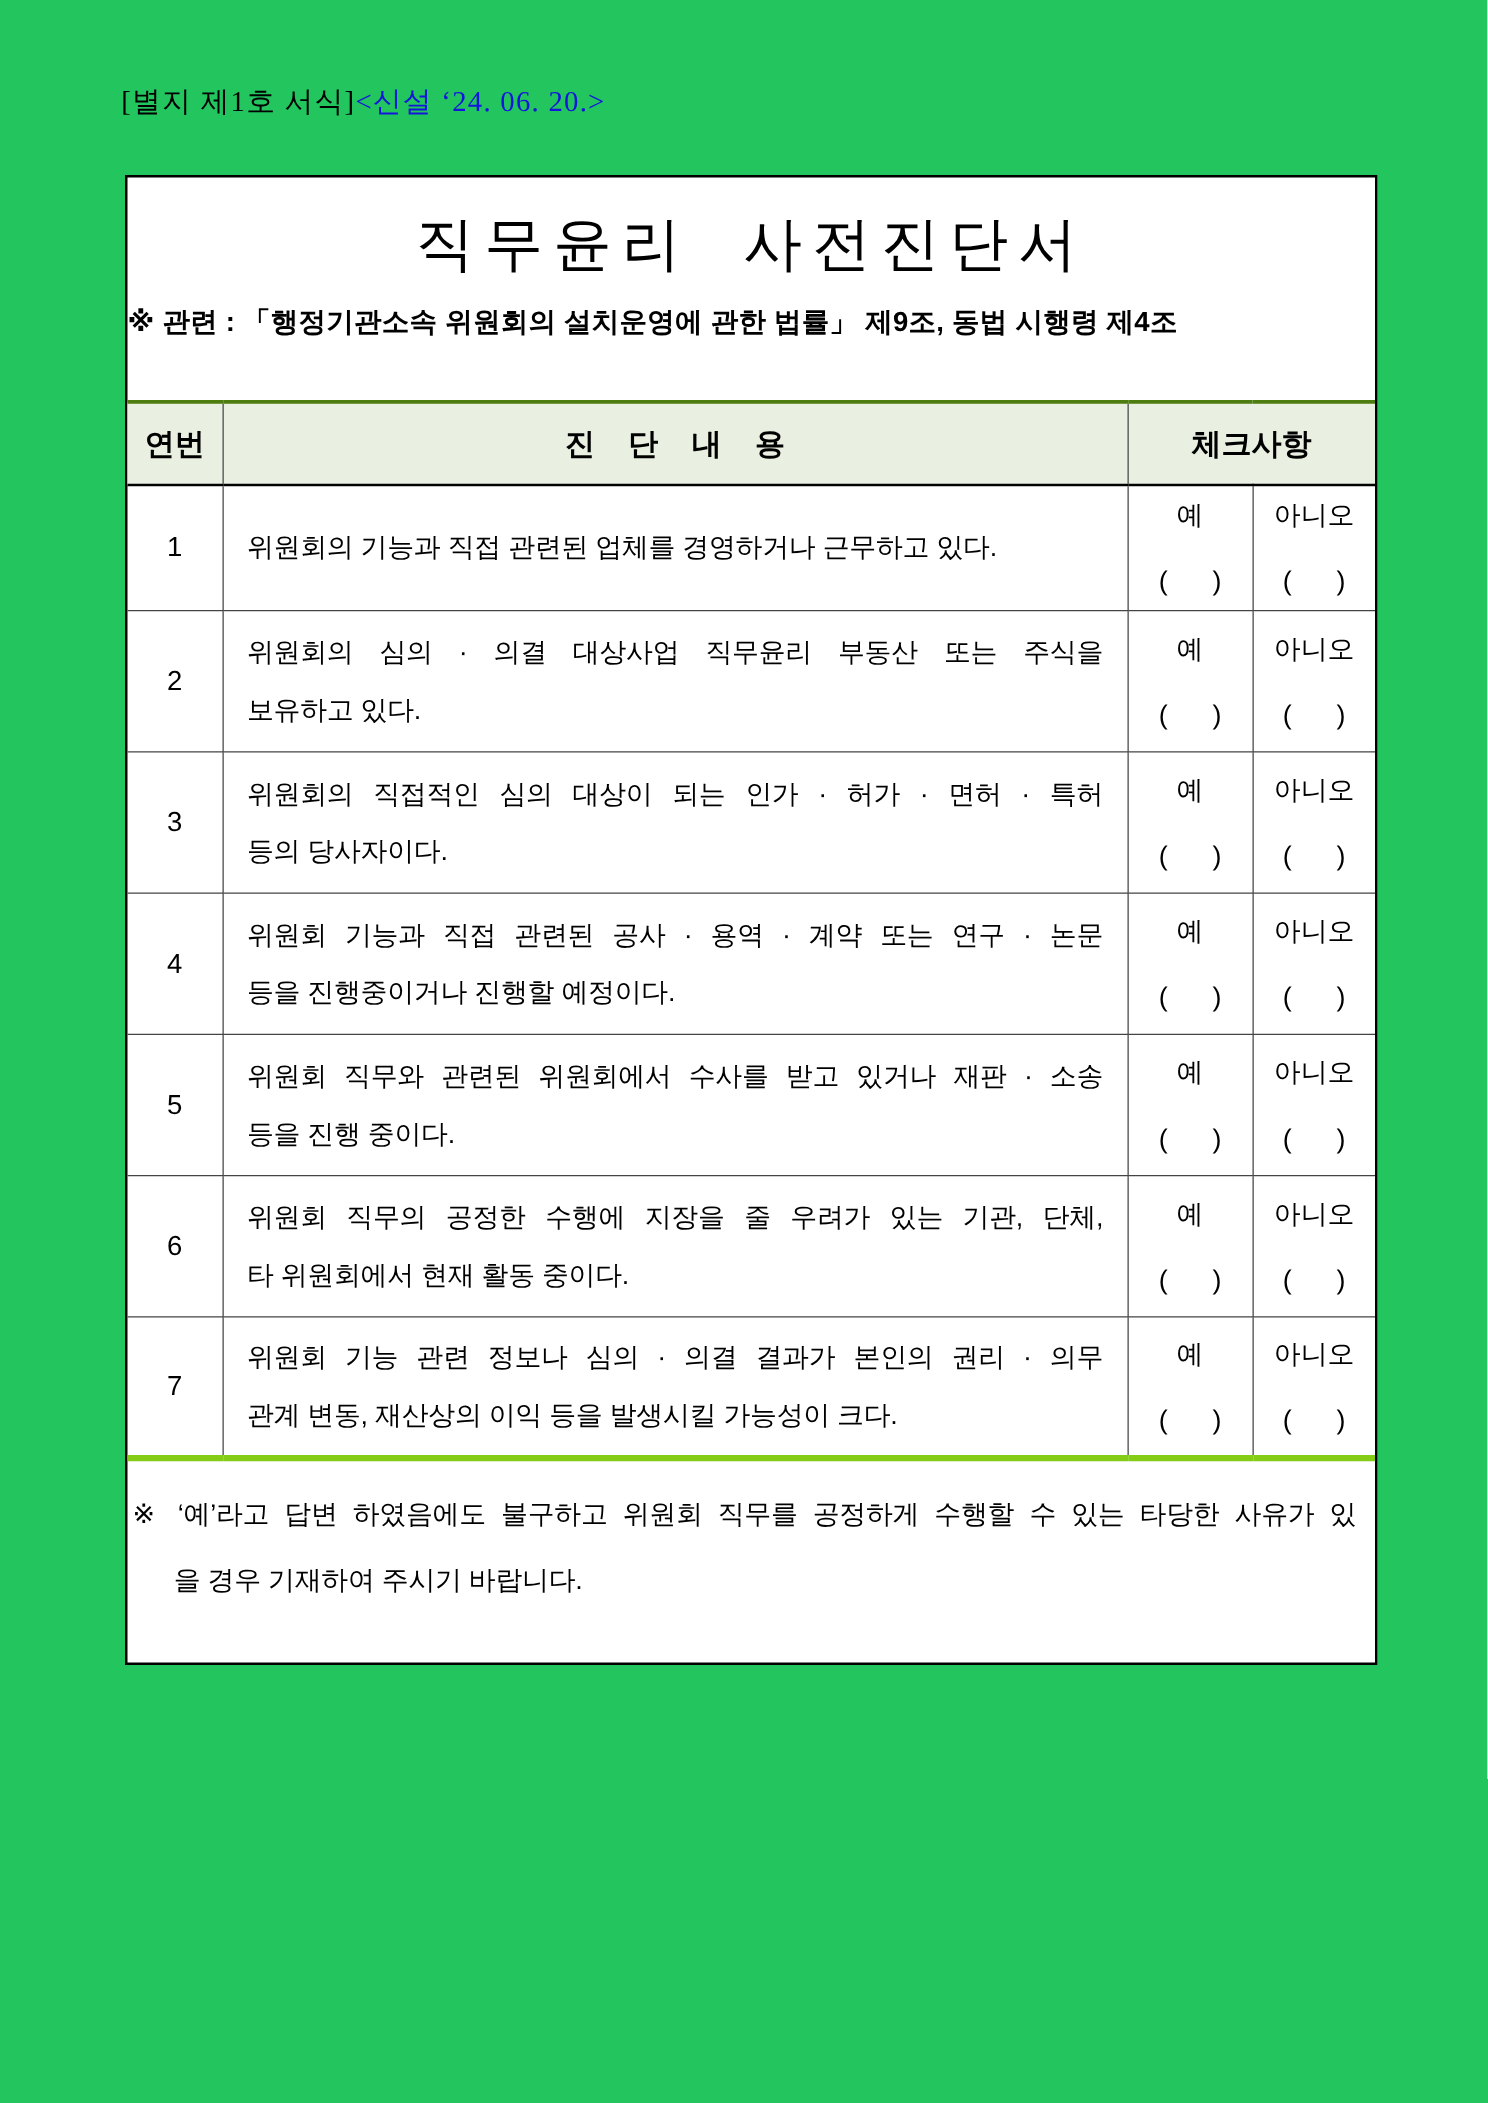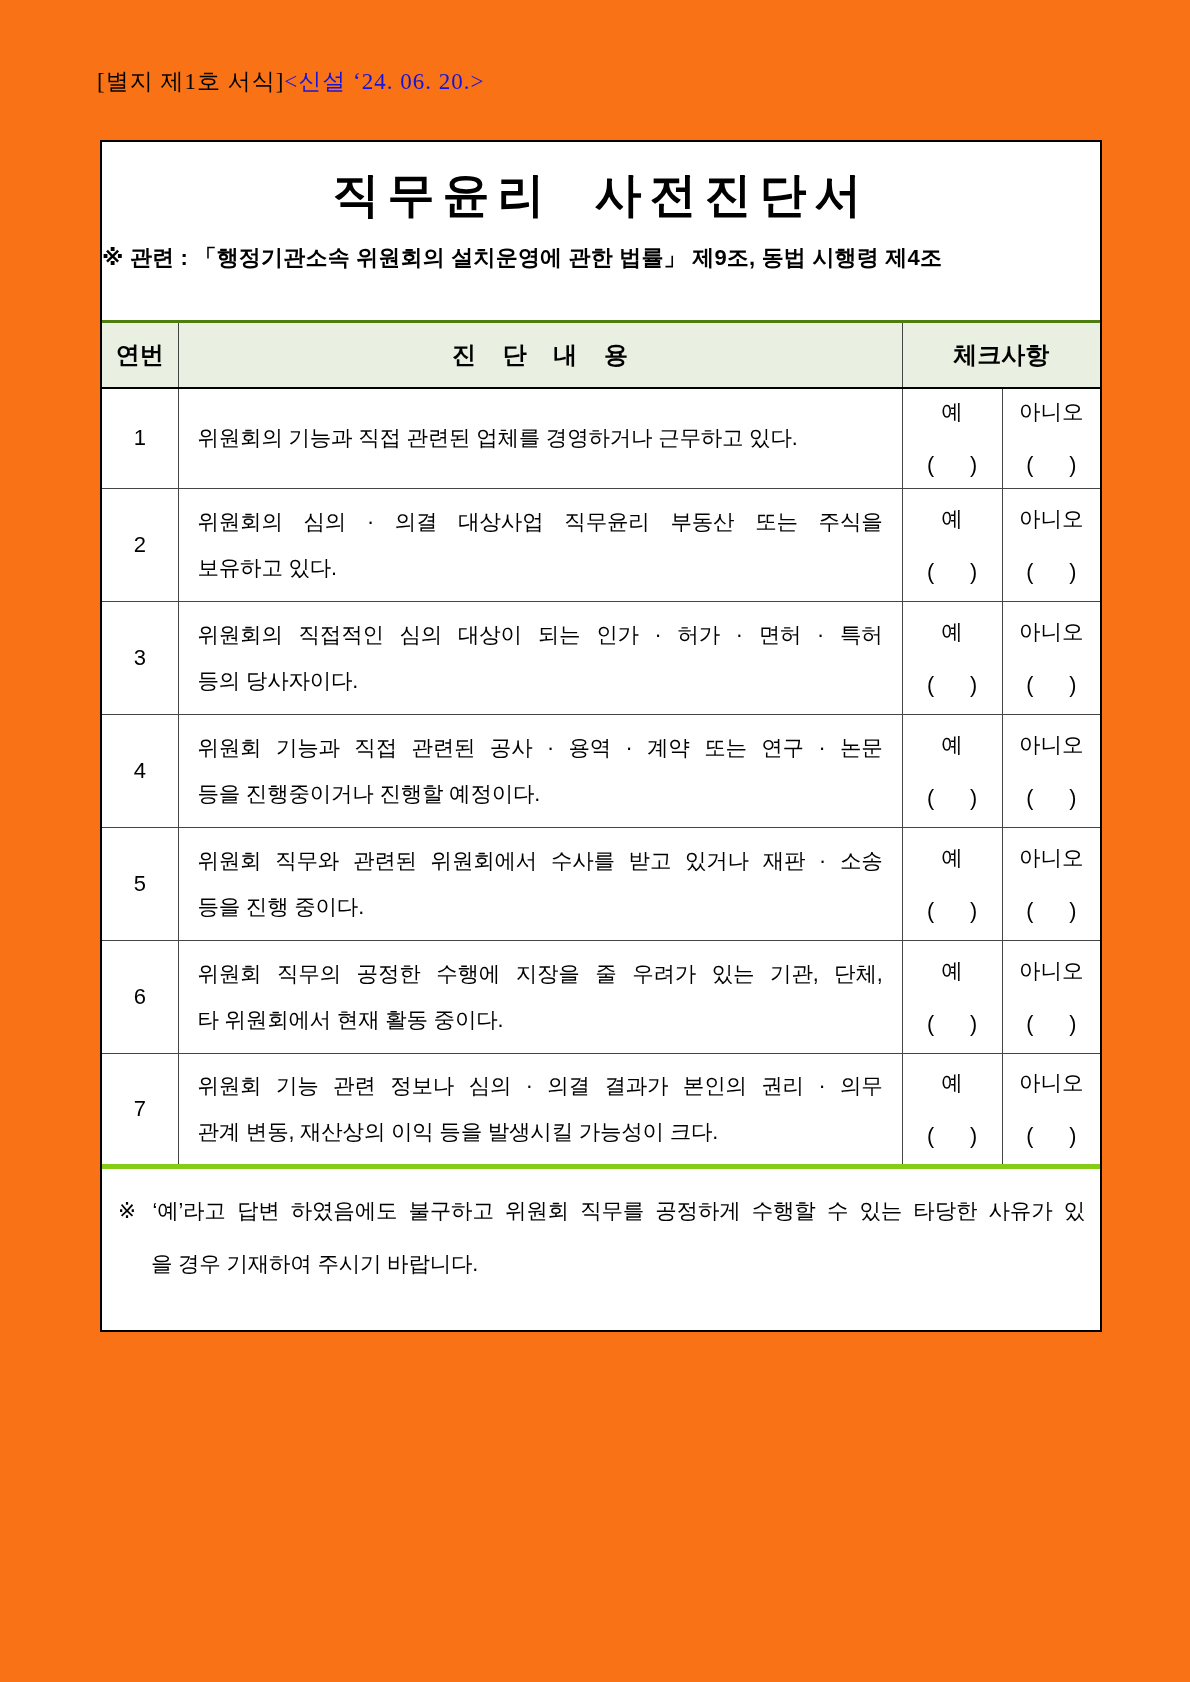--- a/index.html
+++ b/index.html
@@ -1,20 +1,20 @@
 <!DOCTYPE html>
 <html><head>
 <meta charset="utf-8">
 <style>
   * { margin:0; padding:0; box-sizing:border-box; }
   html,body { background:#ffffff; }
   .page {
     position:relative;
     width:1190px; height:1682px;
-    background:#f97316;
+    background:#22c55e;
     font-family:"Liberation Sans","DejaVu Sans",sans-serif;
     color:#000;
   }
   
   .top-label {
     position:absolute; left:97px; top:66px;
     font-family:"Liberation Serif","DejaVu Serif",serif;
     font-size:23px; letter-spacing:1px; white-space:pre;
   }
   .top-label .rev { color:#1414dc; }
@@ -23,21 +23,21 @@
   .form-box {
     position:absolute; left:100px; top:140px;
     width:1002px; height:1192px;
     border:2px solid #000;
     background:#fff;
   }
 
   .title {
     margin-top:22px;
     text-align:center;
-    font-size:47px; font-weight:bold;
+    font-size:47px; font-weight:normal;
     letter-spacing:8px; white-space:pre;
   }
   .reference {
     margin-top:16px;
     font-size:22px; font-weight:bold;
     letter-spacing:0.2px;
   }
 
   table.diag-table {
     position:absolute; top:178px; left:0;
@@ -87,21 +87,21 @@
   }
   td.cell-check { text-align:center; }
   td.cell-check .opt-label { font-size:21.5px; line-height:26px; }
   td.cell-check .paren {
     font-size:21.5px; line-height:26px;
     margin-top:27px; white-space:pre;
   }
 
   .footnote {
     position:absolute; top:1023px; left:0; right:0;
-    padding:20px 15px 0 16px;
+    padding:20px 15px 0 4px;
   }
   .footnote .fn-line {
     font-size:21.5px;
     line-height:53px;
     letter-spacing:-0.2px;
   }
   .footnote .fn-line.fill {
     text-align:justify;
     text-align-last:justify;
   }

